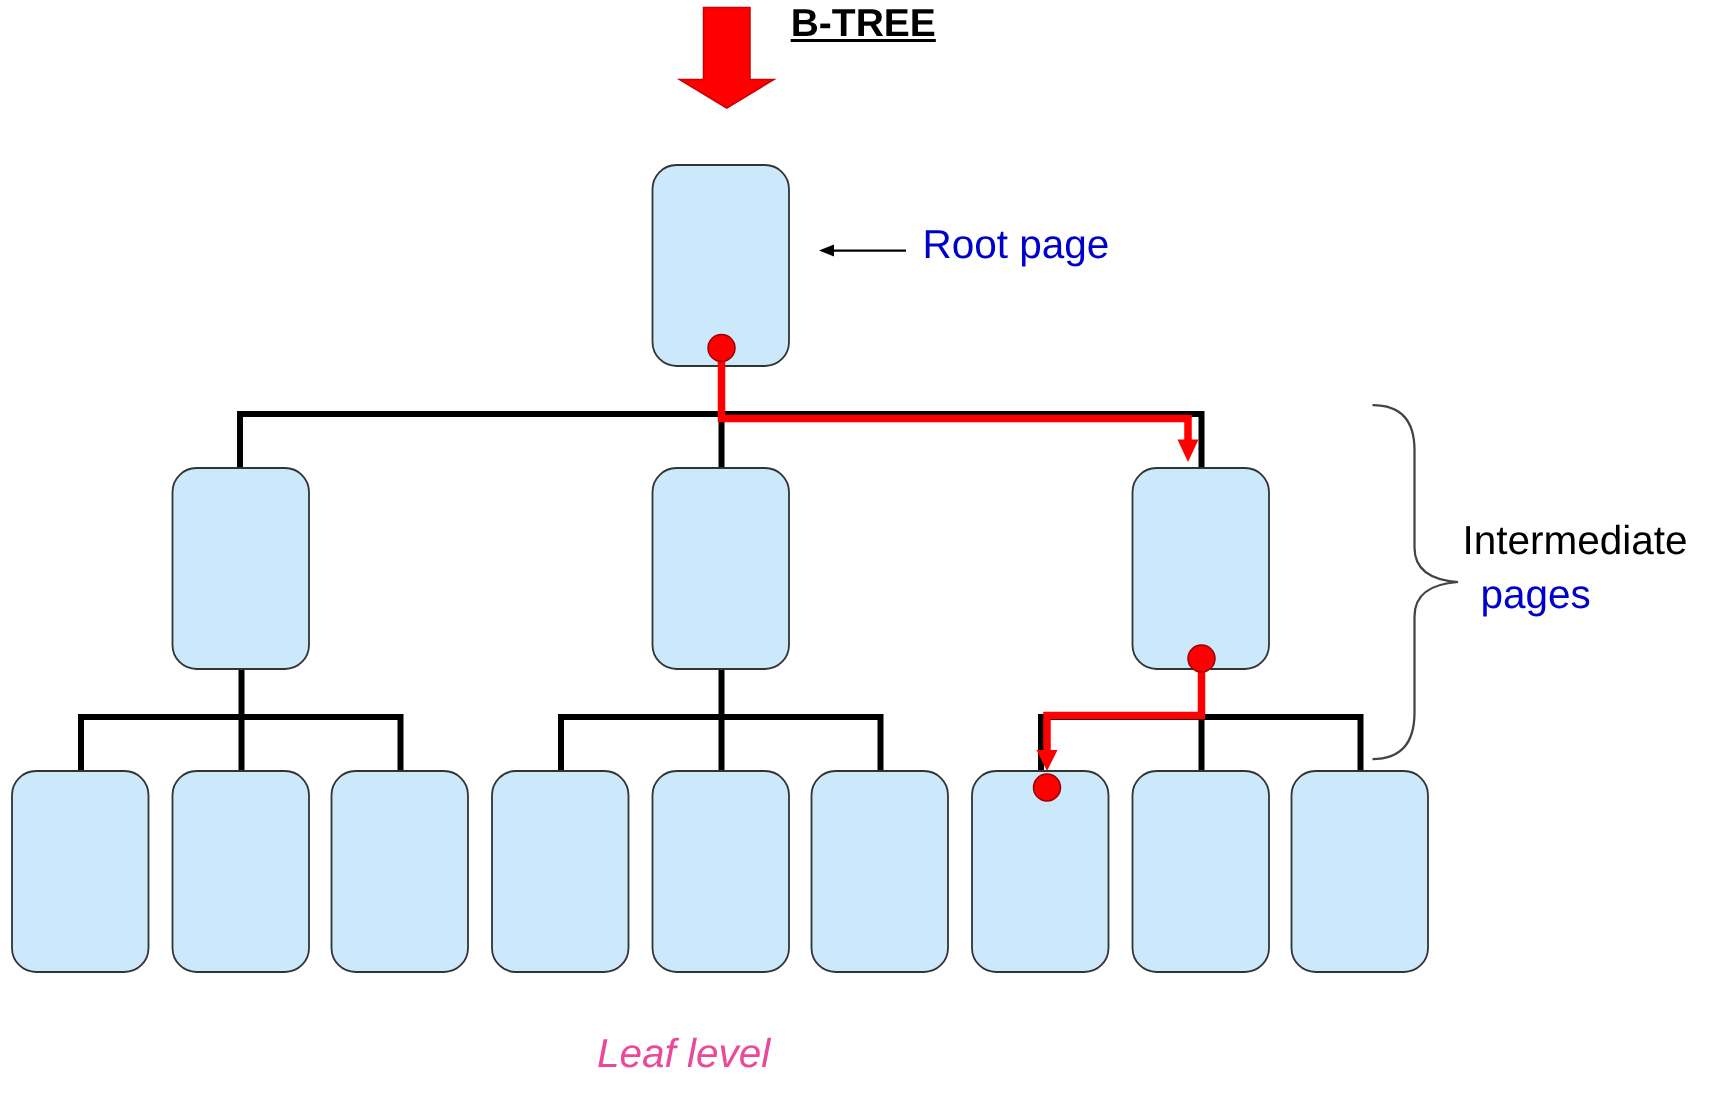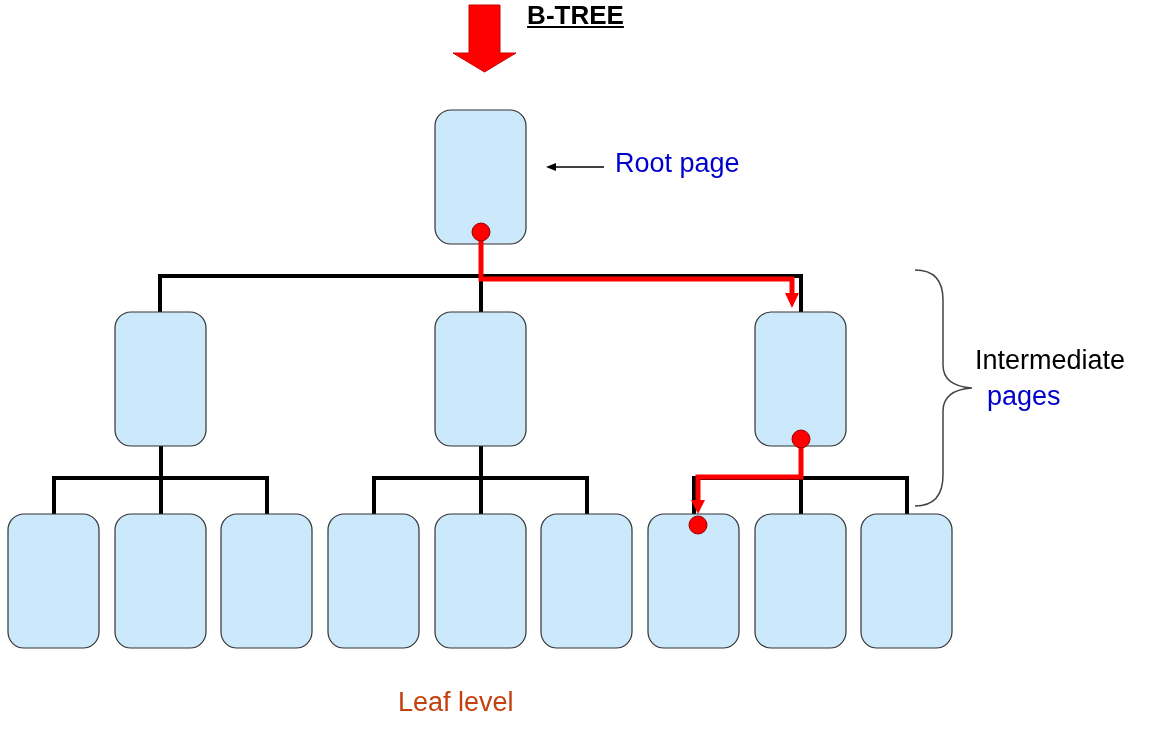--- a/index.html
+++ b/index.html
@@ -64,13 +64,13 @@
 
   <line x1="604" y1="167" x2="552" y2="167" stroke="#000" stroke-width="1.5"></line>
   <polygon points="546,167 556,163 556,171" fill="#000"></polygon>
 
   <path d="M915,270 Q943,270 943,300 L943,365 Q943,386 972,388 Q943,390 943,411 L943,475 Q943,506 915,506" fill="none" stroke="#444" stroke-width="1.5"></path>
 </svg>
 
 <div class="lbl" style="left: 615px; top: 145px; color: rgb(0, 0, 204);">Root page</div>
 <div class="lbl" style="left: 975px; top: 342px; color: #000000;">Intermediate</div>
 <div class="lbl" style="left: 975px; top: 378px; color: rgb(0, 0, 204); margin-left: 12px;">pages</div>
-<div class="lbl" style="left: 398px; top: 684px; color: #c2410c;">Leaf level</div>
+<div class="lbl" style="left: 398px; top: 684px; color: #ec4899; font-style: italic;">Leaf level</div>
 
 </body></html>

